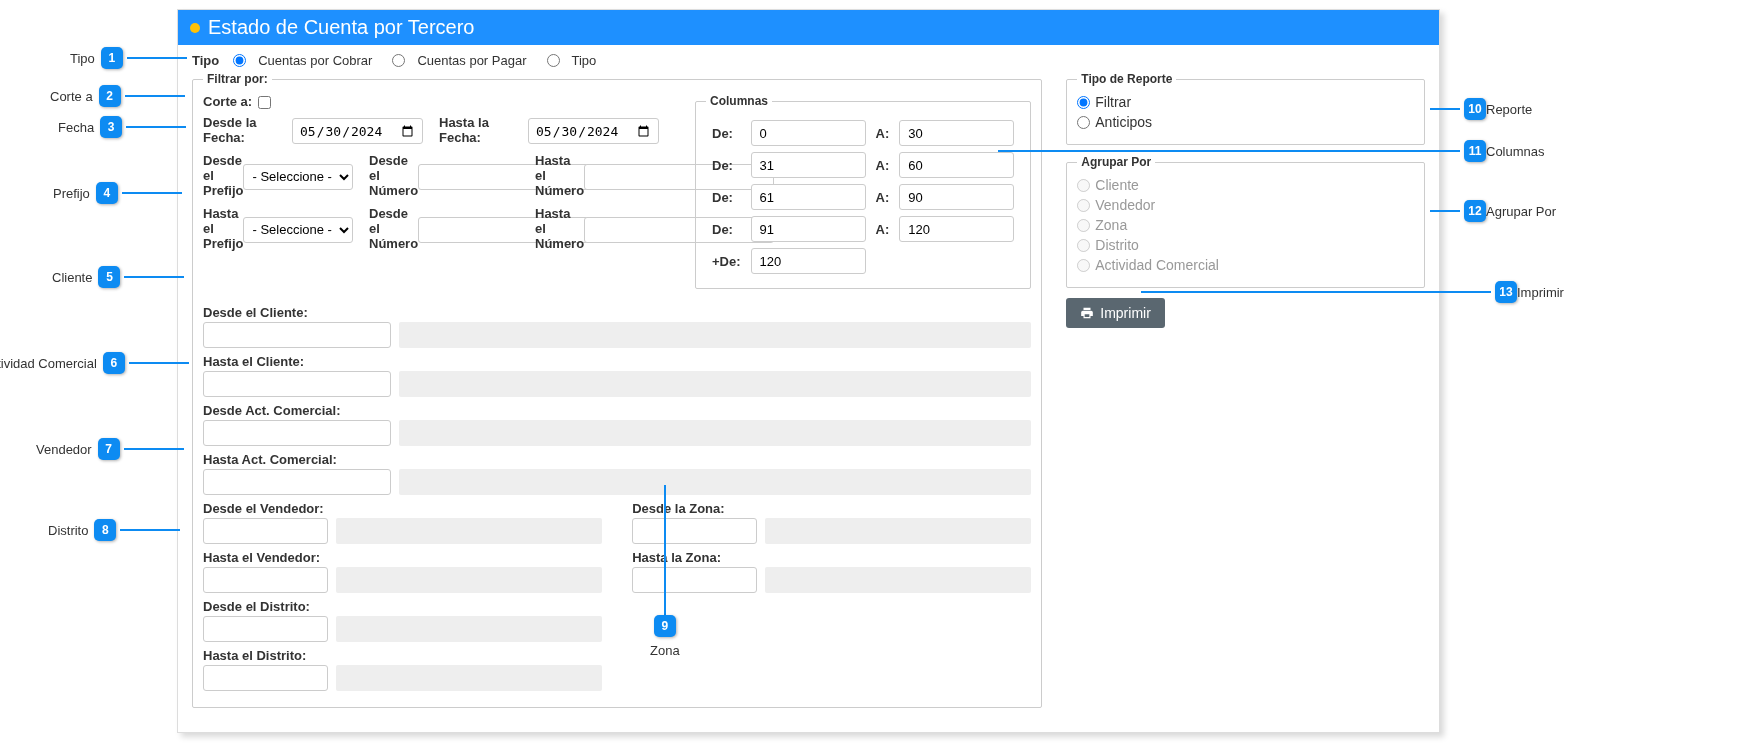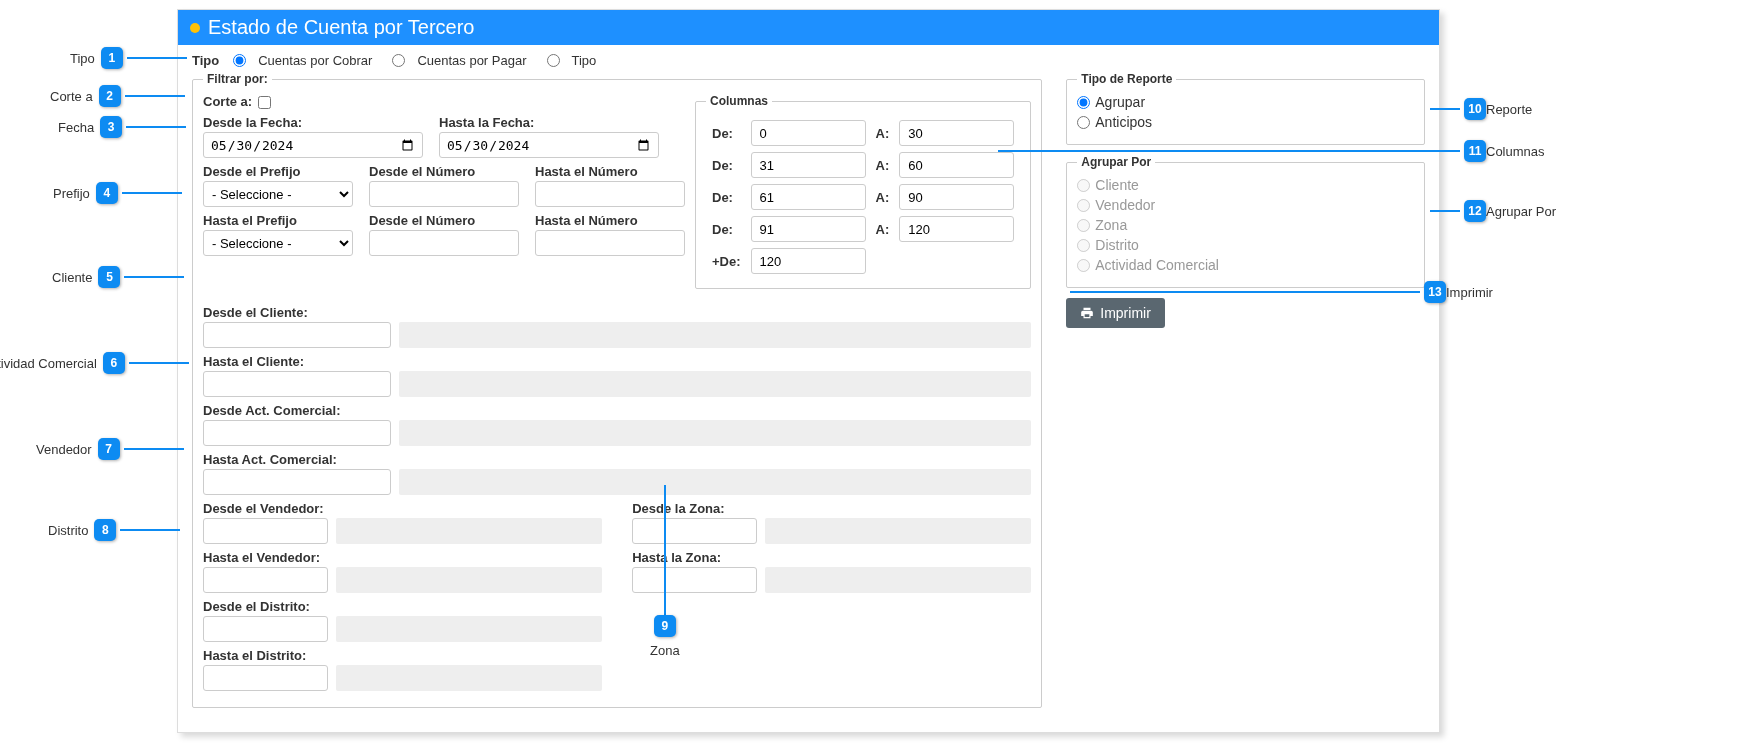--- a/index.html
+++ b/index.html
@@ -60,21 +60,21 @@
   border-radius: 2px;
   padding: 8px 10px 10px 10px;
   margin-bottom: 10px;
 }
 fieldset > legend {
   font-weight: bold;
   font-size: 12px;
   padding: 0 4px;
 }
 .row { display: flex; gap: 16px; margin-bottom: 6px; align-items: flex-end; }
-.row .field { display: flex; flex-direction: column; }
+.row .field { display: flex; flex-direction: row; align-items: center; }
 .row .field label, .blocklabel { font-weight: bold; font-size: 13px; margin-bottom: 2px; }
 input[type=text], input[type=date], select {
   border: 1px solid #ccc;
   border-radius: 3px;
   padding: 4px 6px;
   font-size: 13px;
   height: 26px;
   background: #fff;
 }
 select { padding: 2px 4px; }
@@ -346,21 +346,21 @@
           </div>
         </fieldset>
       </div>
 
       <div class="right-col">
         <fieldset>
           <legend>Tipo de Reporte</legend>
           <div class="radio-list">
             <label>
               <input type="radio" name="rep" checked="" style="">
-              <span>Agrupar</span>
+              <span>Filtrar</span>
             </label>
             <label>
               <input type="radio" name="rep" style="">
               <span>Anticipos</span>
             </label>
           </div>
         </fieldset>
 
         <fieldset>
           <legend>Agrupar Por</legend>
@@ -448,21 +448,21 @@
 <div class="callout right" style="top:140px; left:998px;">
   <span class="line" style="width:462px;"></span>
   <span class="num">11</span>
   <span class="txt">Columnas</span>
 </div>
 <div class="callout right" style="top:200px; left:1430px;">
   <span class="line" style="width:30px;"></span>
   <span class="num">12</span>
   <span class="txt">Agrupar Por</span>
 </div>
-<div class="callout right" style="top:281px; left:1070px;">
+<div class="callout right" style="top:281px; left:1141px;">
   <span class="line" style="width:350px;"></span>
   <span class="num">13</span>
   <span class="txt">Imprimir</span>
 </div>
 
 <div class="callout bottom" style="top:485px; left:650px;">
   <span class="line" style="height:130px;"></span>
   <span class="num">9</span>
   <span class="txt">Zona</span>
 </div>

